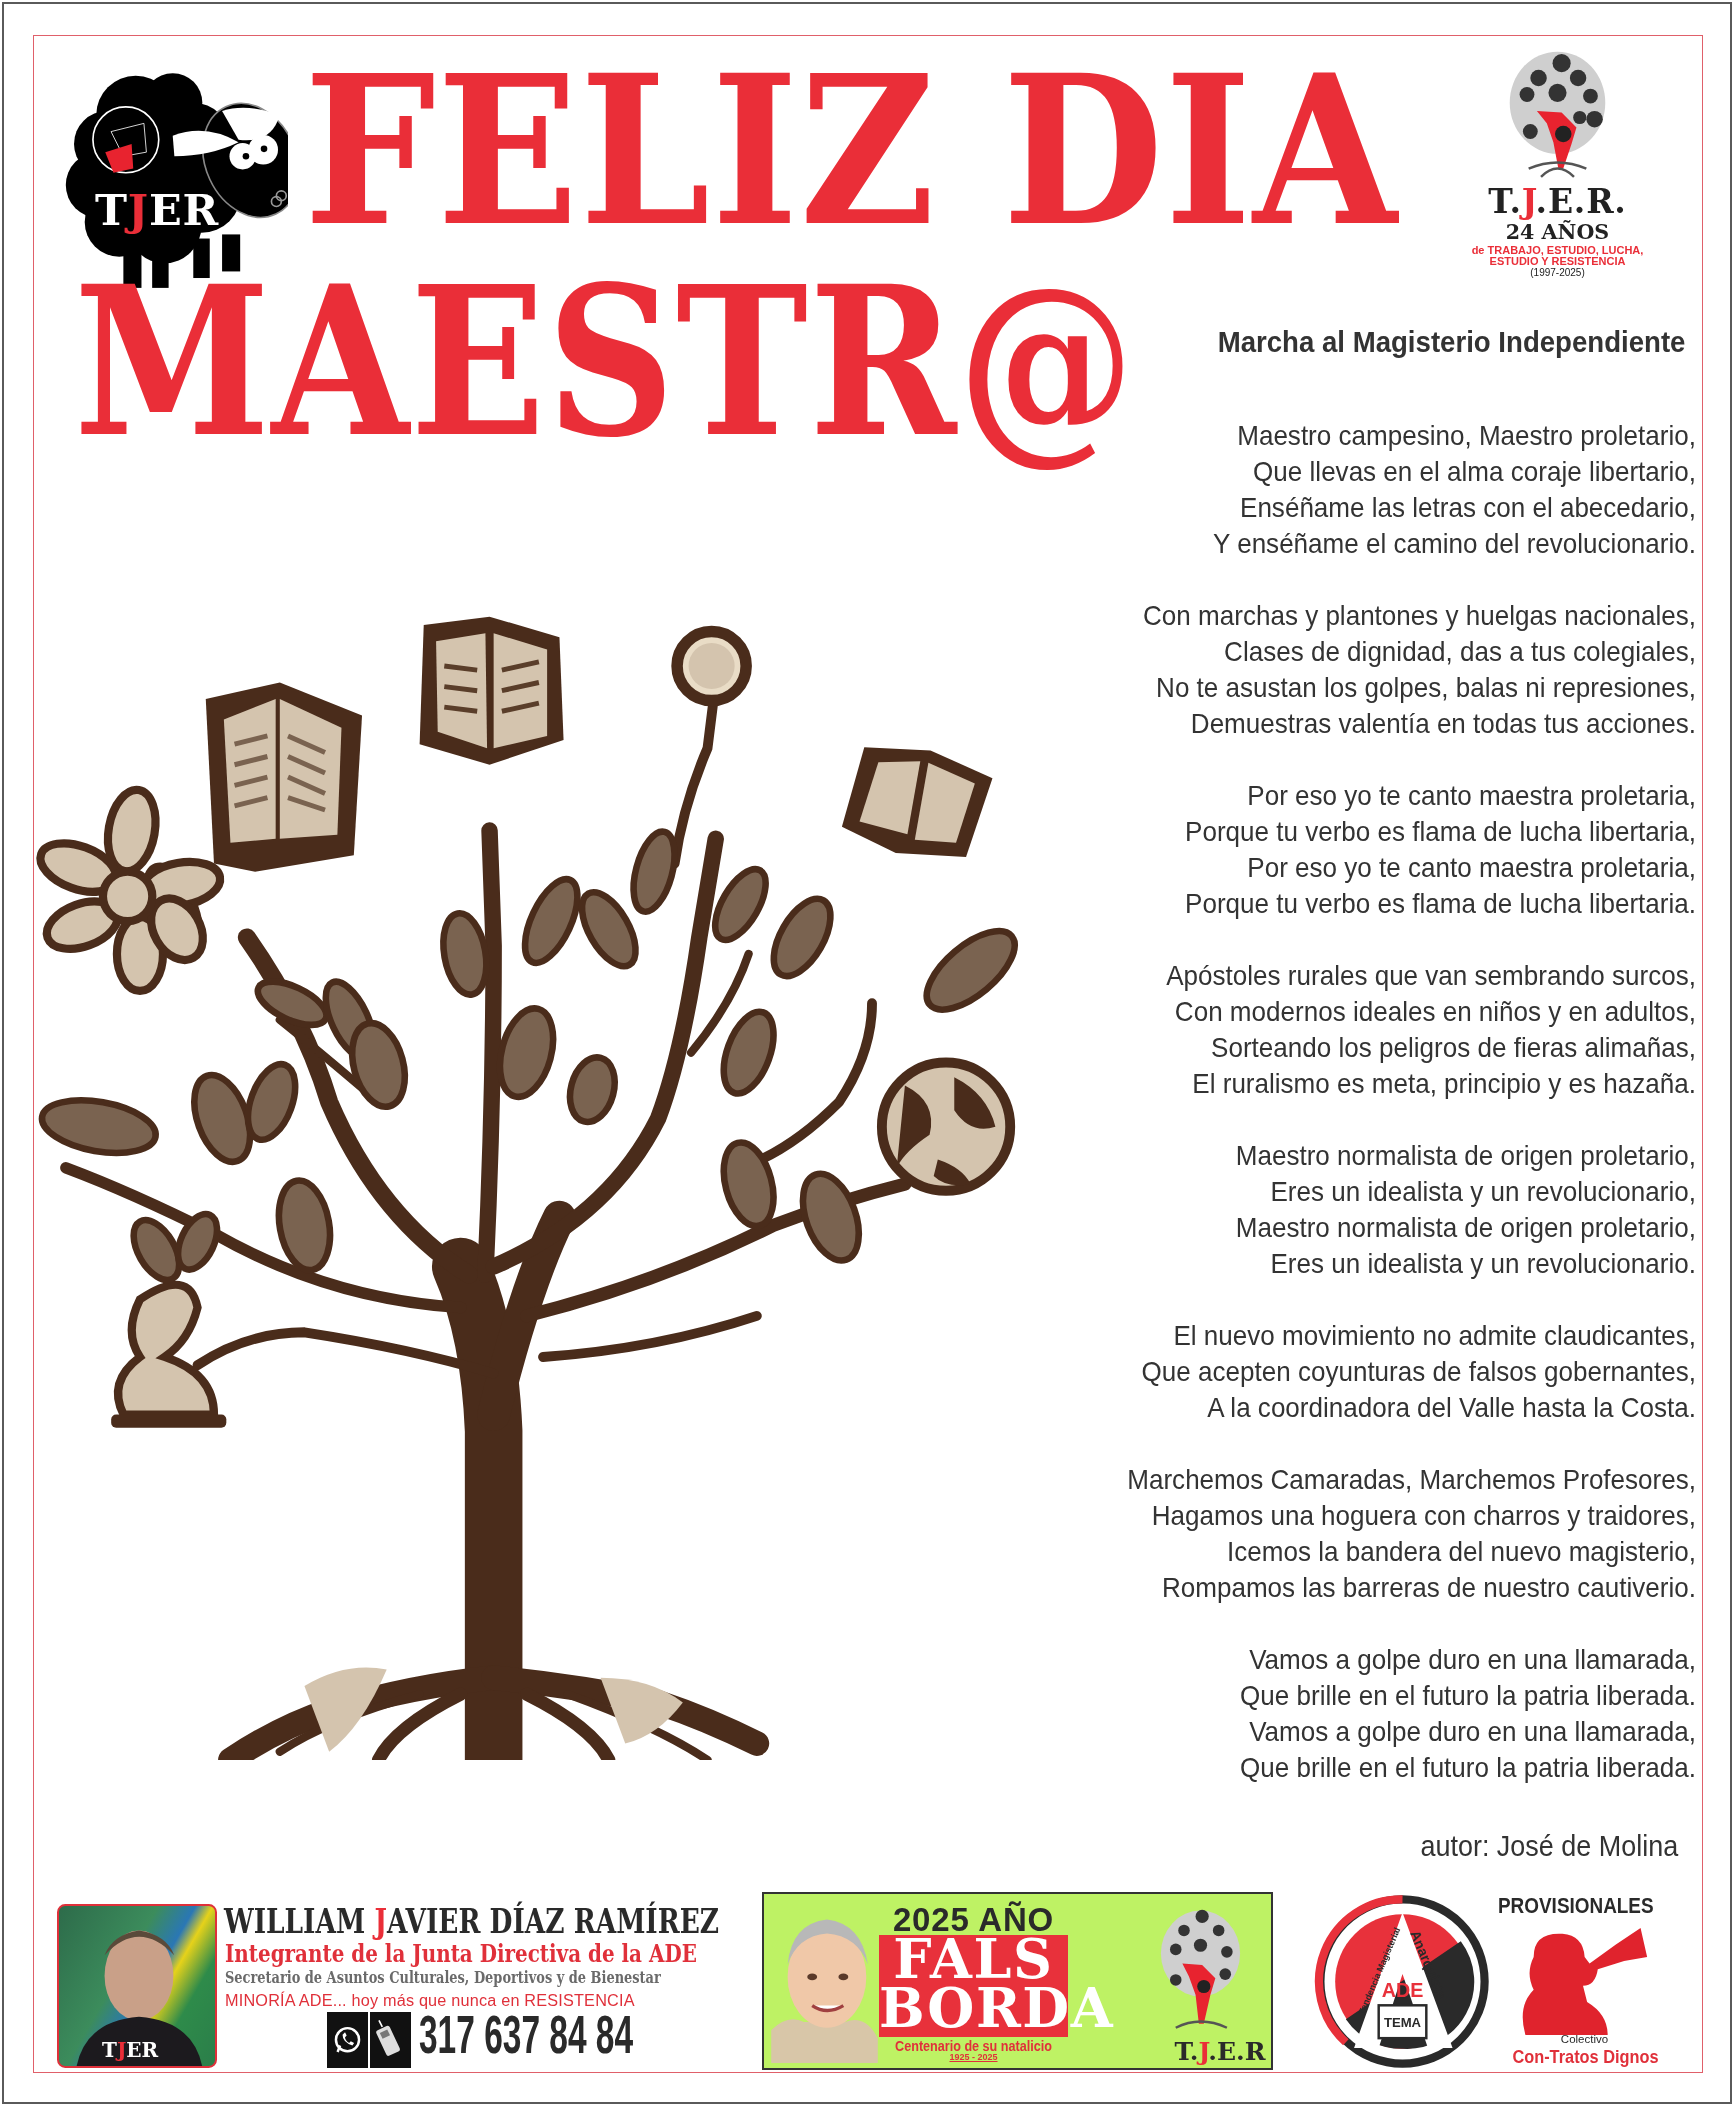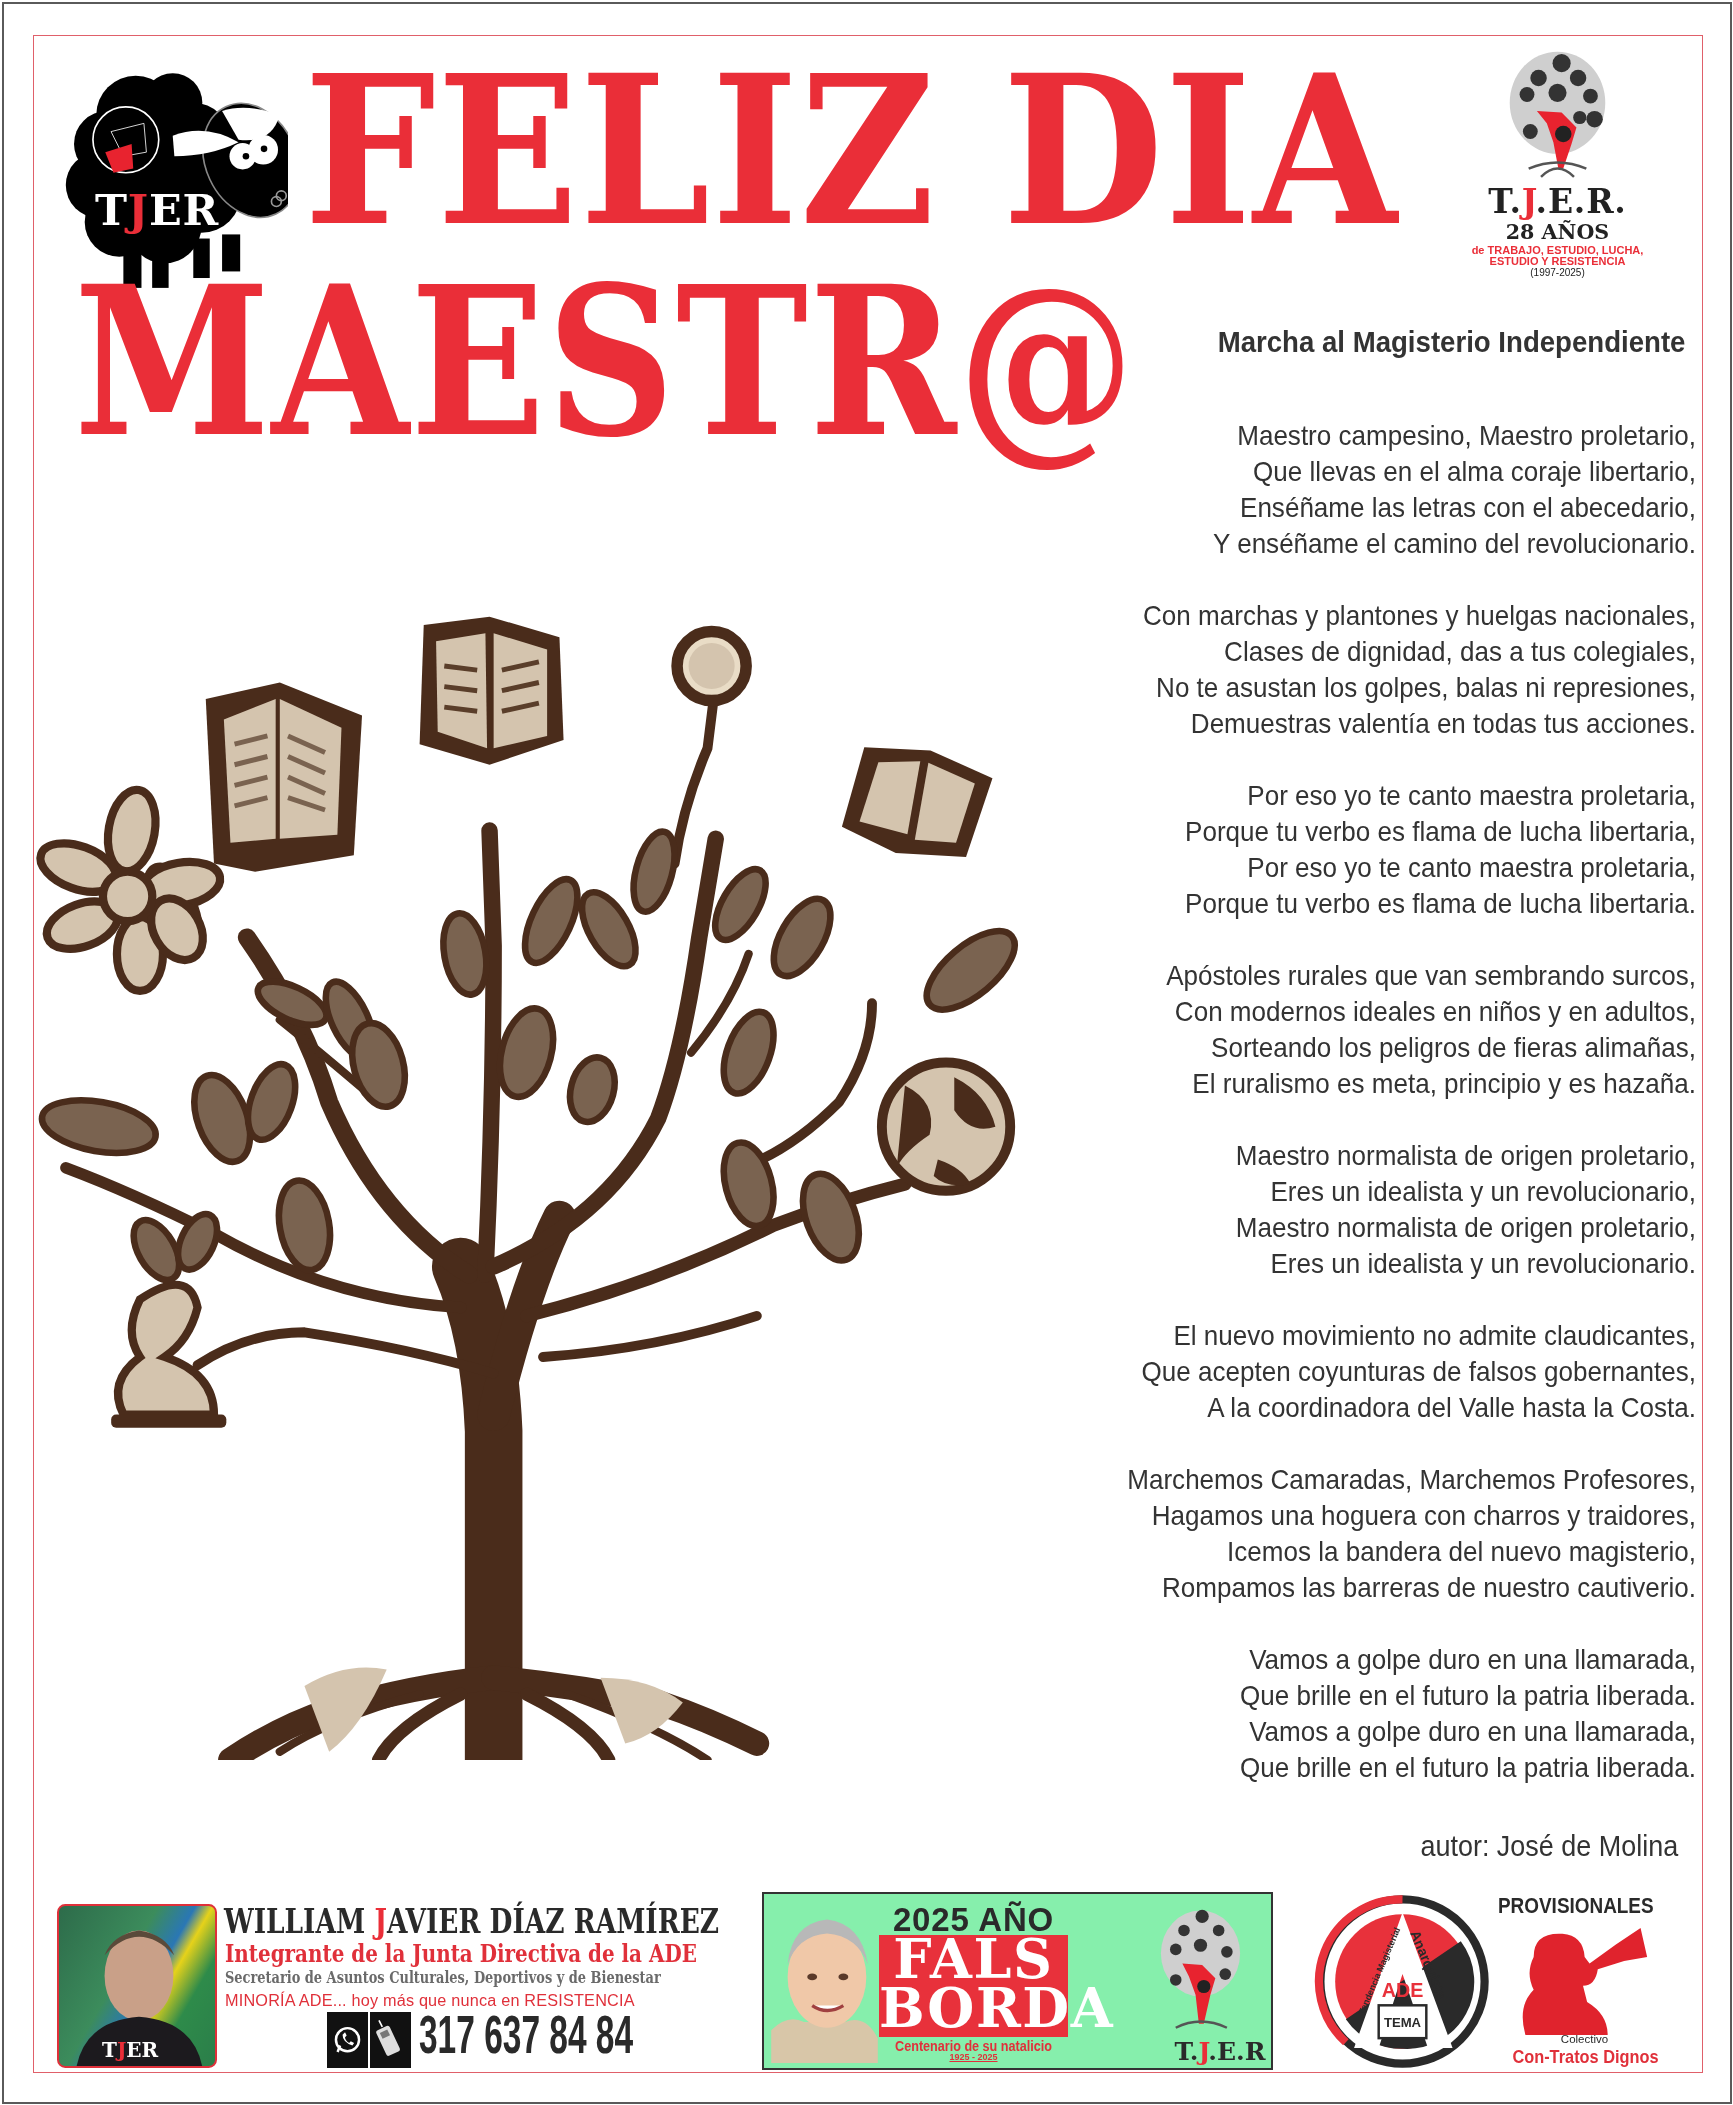--- a/index.html
+++ b/index.html
@@ -60,21 +60,21 @@
   .william-role2 { position: absolute; left: 225px; top: 1968px; font-family: "DejaVu Serif", serif; font-weight: bold;
         font-size: 16.4px; color: #6a6a6a; white-space: nowrap; transform: scaleX(0.79); transform-origin: left top; }
   .william-slogan { position: absolute; left: 225px; top: 1990px; font-size: 17.3px; color: #e0303a;
         white-space: nowrap; transform: scaleX(0.94); transform-origin: left top; letter-spacing: 0.2px; }
   .contact-icons { position: absolute; left: 327px; top: 2012px; display: flex; gap: 1.6px; }
   .contact-icons .ic { width: 41px; height: 56px; background: #111; display: flex; align-items: center; justify-content: center; }
   .phone-number { position: absolute; left: 419px; top: 2007px; font-size: 54px; color: #2a2a2a; font-weight: bold;
         white-space: nowrap; transform: scaleX(0.62); transform-origin: left top; line-height: 1; }
 
   
-  .fals-box { position: absolute; left: 762px; top: 1892px; width: 511px; height: 178px; border: 2.5px solid #333; background: #86efac; }
+  .fals-box { position: absolute; left: 762px; top: 1892px; width: 511px; height: 178px; border: 2.5px solid #333; background: #bef264; }
   .fals-face { position: absolute; left: 6.6px; top: 5px; width: 107px; height: 164px; }
   .fals-year { position: absolute; left: 115px; top: 6.6px; width: 189px; text-align: center; font-size: 33px;
         font-weight: bold; color: #2a2a2a; white-space: nowrap; letter-spacing: 0.8px; }
   .fals-banner { position: absolute; left: 115px; top: 41px; width: 189px; height: 102px; background: #e8313b; text-align: center; }
   .fals-banner .l1, .fals-banner .l2 { display: block; font-family: "DejaVu Serif", serif; font-weight: bold; color: #fff;
         font-size: 54px; line-height: 49px; letter-spacing: 1.6px; }
   .fals-cent { position: absolute; left: 115px; top: 144px; width: 189px; text-align: center; font-size: 14px;
         font-weight: bold; color: #e0303a; white-space: nowrap; transform: scaleX(0.9); }
   .fals-range { position: absolute; left: 115px; top: 158px; width: 189px; text-align: center; font-size: 9px;
         font-weight: bold; color: #e0303a; text-decoration: underline; }
@@ -148,21 +148,21 @@
         <circle cx="145" cy="62" r="9"></circle>
       <circle cx="150" cy="90" r="10"></circle>
         <circle cx="72" cy="105" r="9"></circle>
         <circle cx="132" cy="88" r="8"></circle>
     </g>
     <path d="M80 80 L110 82 L128 100 L122 120 L112 150 L106 150 L100 118 L92 95 Z" fill="#e8232f"></path>
     <circle cx="112" cy="108" r="10" fill="#222"></circle>
     <path d="M70 150 Q105 135 140 150 M85 160 Q105 140 125 160" stroke="#555" stroke-width="3" fill="none"></path>
   </svg>
   <div class="acro"><span>T.</span><span class="j">J</span><span>.E.R.</span></div>
-  <div class="years">28 AÑOS</div>
+  <div class="years">24 AÑOS</div>
   <div class="motto">
       <div>de TRABAJO, ESTUDIO, LUCHA,</div>
       <div>ESTUDIO Y RESISTENCIA</div>
     </div>
   <div class="range">(1997-2025)</div>
 </div>
 
 <svg class="tree" viewBox="0 0 1240 1420">
   <g stroke="#4a2c1b" stroke-linecap="round" fill="none">
 

